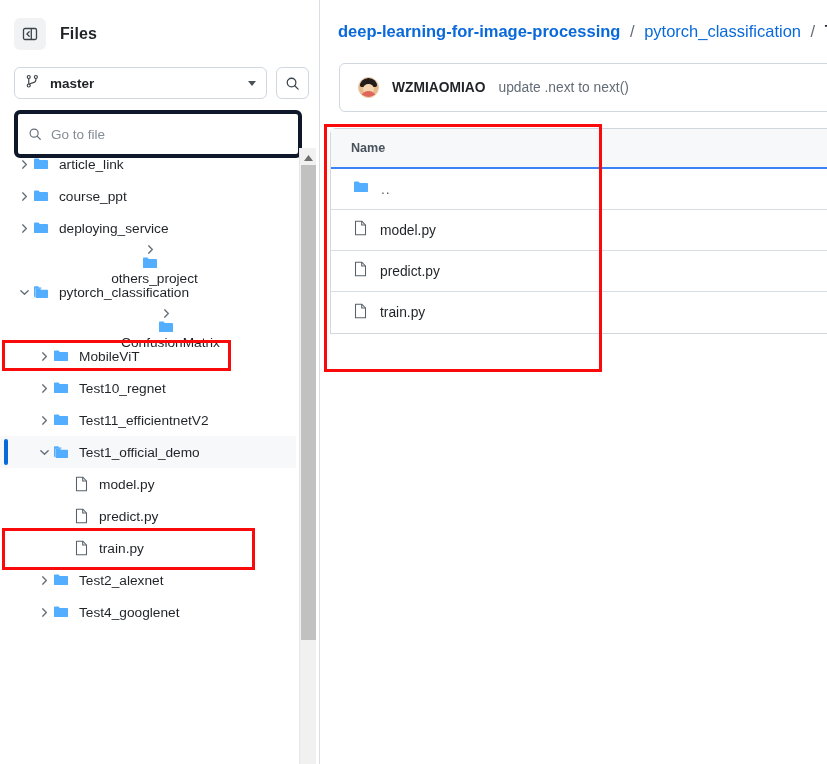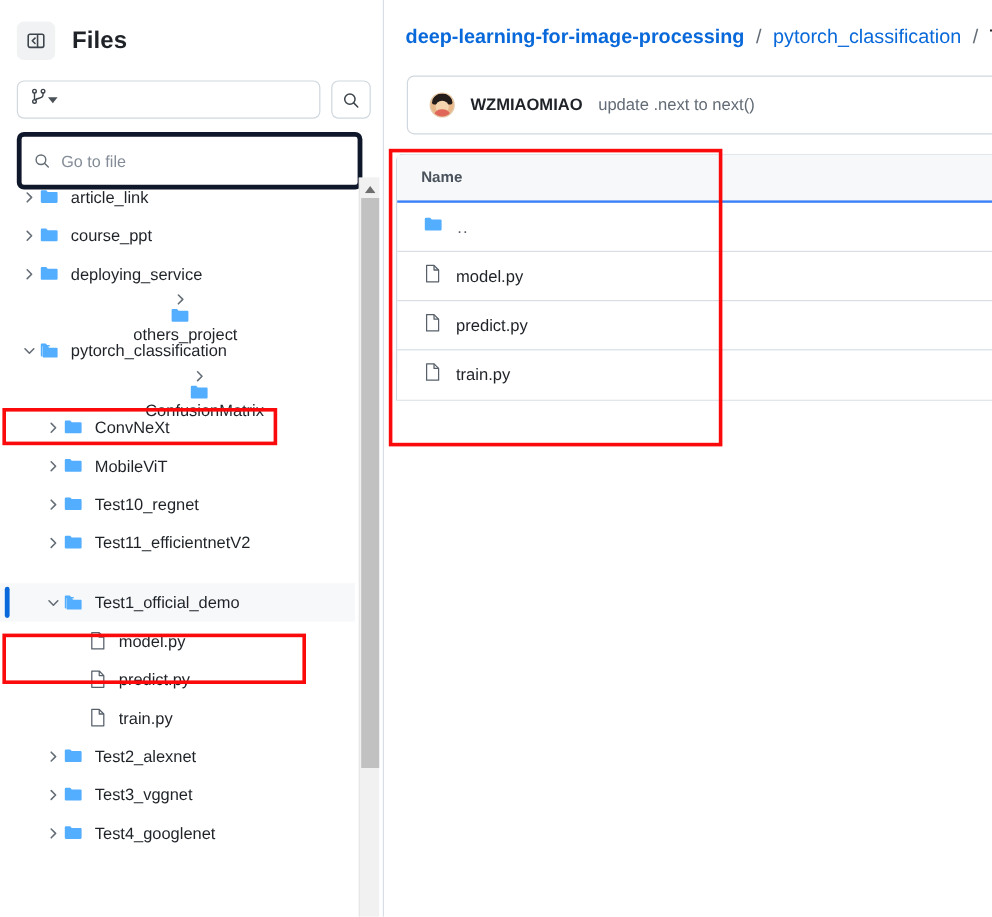--- a/index.html
+++ b/index.html
@@ -21,21 +21,21 @@
   .files-header {
     display: flex; align-items: center;
     height: 40px; margin: 14px 0 0 14px;
   }
   .panel-icon-btn {
     width: 32px; height: 32px; border-radius: 6px;
     background: #f0f2f4;
     display: flex; align-items: center; justify-content: center;
   }
   .files-title {
-    font-size: 20px; font-weight: 600; color: #1f2328;
+    font-size: 16px; font-weight: 600; color: #1f2328;
     margin-left: 14px; letter-spacing: .1px;
   }
   .branch-row {
     display: flex; align-items: center; gap: 9px;
     margin: 13px 0 0 14px;
   }
   .branch-select {
     width: 253px; height: 32px;
     border: 1px solid #d0d7de; border-radius: 6px;
     background: #fff;
@@ -71,21 +71,21 @@
   .tree {
     position: absolute; left: 0; top: 148px;
     width: 296px; height: 616px;
     overflow: hidden;
   }
   .tree-row {
     position: relative;
     height: 32px; display: flex; align-items: center;
     font-size: 13.7px; color: #1f2328; white-space: nowrap;
   }
-  .tree-row.selected { background: #f6f8fa; margin-top: 18px; }
+  .tree-row.selected { background: #f6f8fa; }
   .tree-row.selected::before {
     content: ""; position: absolute; left: 4px; top: 3px;
     width: 4px; height: 26px; background: #0969da; border-radius: 2px;
   }
   .twisty {
     width: 16px; display: flex; align-items: center; justify-content: center;
     color: #656d76; flex: none;
   }
   .twisty svg { display: block; }
   .ico { width: 18px; flex: none; display: flex; align-items: center; justify-content: center; }
@@ -196,20 +196,21 @@
       <div class="branch-select">
         <span>
           <svg width="15" height="15" viewBox="0 0 16 16">
             <circle cx="4" cy="3.2" r="1.6" fill="none" stroke="#3d444b" stroke-width="1.25"></circle>
             <circle cx="4" cy="12.3" r="1.6" fill="none" stroke="#3d444b" stroke-width="1.25"></circle>
             <circle cx="11.6" cy="3.2" r="1.6" fill="none" stroke="#3d444b" stroke-width="1.25"></circle>
             <line x1="4" y1="4.8" x2="4" y2="10.7" stroke="#3d444b" stroke-width="1.25"></line>
             <path d="M11.6 4.8 v1.4 c0 2 -1.8 3 -3.6 3.3 c-1.7 .3 -2.9 .9 -3.4 1.7" fill="none" stroke="#3d444b" stroke-width="1.25" stroke-linecap="round"></path>
           </svg>
         </span>
+        <span class="branch-name">master</span>
         <span class="caret"></span>
       </div>
       <div class="search-btn">
         <svg width="15" height="15" viewBox="0 0 16 16">
           <circle cx="7" cy="7" r="4.6" fill="none" stroke="#3d444b" stroke-width="1.35"></circle>
           <line x1="10.4" y1="10.4" x2="14" y2="14" stroke="#3d444b" stroke-width="1.35" stroke-linecap="round"></line>
         </svg>
       </div>
     </div>
 
@@ -305,33 +306,20 @@
           <span class="twisty">
             <svg width="11" height="11" viewBox="0 0 12 12">
               <path d="M4 2 L8 6 L4 10" fill="none" stroke="#656d76" stroke-width="1.45" stroke-linecap="round" stroke-linejoin="round"></path>
             </svg>
           </span>
           <span class="ico">
             <svg width="16" height="16" viewBox="0 0 16 16">
               <path d="M1 3.4a.9.9 0 0 1 .9-.9h3.6l1.3 1.4h7.3a.9.9 0 0 1 .9.9v7.4a.9.9 0 0 1-.9.9H1.9a.9.9 0 0 1-.9-.9z" fill="#54aeff"></path>
             </svg>
           </span>
-          <span class="lbl">ConvNeXt</span>
-        </div>
-        <div class="tree-row" style="padding-left: 36px;">
-          <span class="twisty">
-            <svg width="11" height="11" viewBox="0 0 12 12">
-              <path d="M4 2 L8 6 L4 10" fill="none" stroke="#656d76" stroke-width="1.45" stroke-linecap="round" stroke-linejoin="round"></path>
-            </svg>
-          </span>
-          <span class="ico">
-            <svg width="16" height="16" viewBox="0 0 16 16">
-              <path d="M1 3.4a.9.9 0 0 1 .9-.9h3.6l1.3 1.4h7.3a.9.9 0 0 1 .9.9v7.4a.9.9 0 0 1-.9.9H1.9a.9.9 0 0 1-.9-.9z" fill="#54aeff"></path>
-            </svg>
-          </span>
           <span class="lbl">MobileViT</span>
         </div>
         <div class="tree-row" style="padding-left: 36px;">
           <span class="twisty">
             <svg width="11" height="11" viewBox="0 0 12 12">
               <path d="M4 2 L8 6 L4 10" fill="none" stroke="#656d76" stroke-width="1.45" stroke-linecap="round" stroke-linejoin="round"></path>
             </svg>
           </span>
           <span class="ico">
             <svg width="16" height="16" viewBox="0 0 16 16">
@@ -402,33 +390,20 @@
             <svg width="11" height="11" viewBox="0 0 12 12">
               <path d="M4 2 L8 6 L4 10" fill="none" stroke="#656d76" stroke-width="1.45" stroke-linecap="round" stroke-linejoin="round"></path>
             </svg>
           </span>
           <span class="ico">
             <svg width="16" height="16" viewBox="0 0 16 16">
               <path d="M1 3.4a.9.9 0 0 1 .9-.9h3.6l1.3 1.4h7.3a.9.9 0 0 1 .9.9v7.4a.9.9 0 0 1-.9.9H1.9a.9.9 0 0 1-.9-.9z" fill="#54aeff"></path>
             </svg>
           </span>
           <span class="lbl">Test2_alexnet</span>
-        </div>
-        <div class="tree-row" style="padding-left: 36px;">
-          <span class="twisty">
-            <svg width="11" height="11" viewBox="0 0 12 12">
-              <path d="M4 2 L8 6 L4 10" fill="none" stroke="#656d76" stroke-width="1.45" stroke-linecap="round" stroke-linejoin="round"></path>
-            </svg>
-          </span>
-          <span class="ico">
-            <svg width="16" height="16" viewBox="0 0 16 16">
-              <path d="M1 3.4a.9.9 0 0 1 .9-.9h3.6l1.3 1.4h7.3a.9.9 0 0 1 .9.9v7.4a.9.9 0 0 1-.9.9H1.9a.9.9 0 0 1-.9-.9z" fill="#54aeff"></path>
-            </svg>
-          </span>
-          <span class="lbl">Test3_vggnet</span>
         </div>
         <div class="tree-row" style="padding-left: 36px;">
           <span class="twisty">
             <svg width="11" height="11" viewBox="0 0 12 12">
               <path d="M4 2 L8 6 L4 10" fill="none" stroke="#656d76" stroke-width="1.45" stroke-linecap="round" stroke-linejoin="round"></path>
             </svg>
           </span>
           <span class="ico">
             <svg width="16" height="16" viewBox="0 0 16 16">
               <path d="M1 3.4a.9.9 0 0 1 .9-.9h3.6l1.3 1.4h7.3a.9.9 0 0 1 .9.9v7.4a.9.9 0 0 1-.9.9H1.9a.9.9 0 0 1-.9-.9z" fill="#54aeff"></path>

